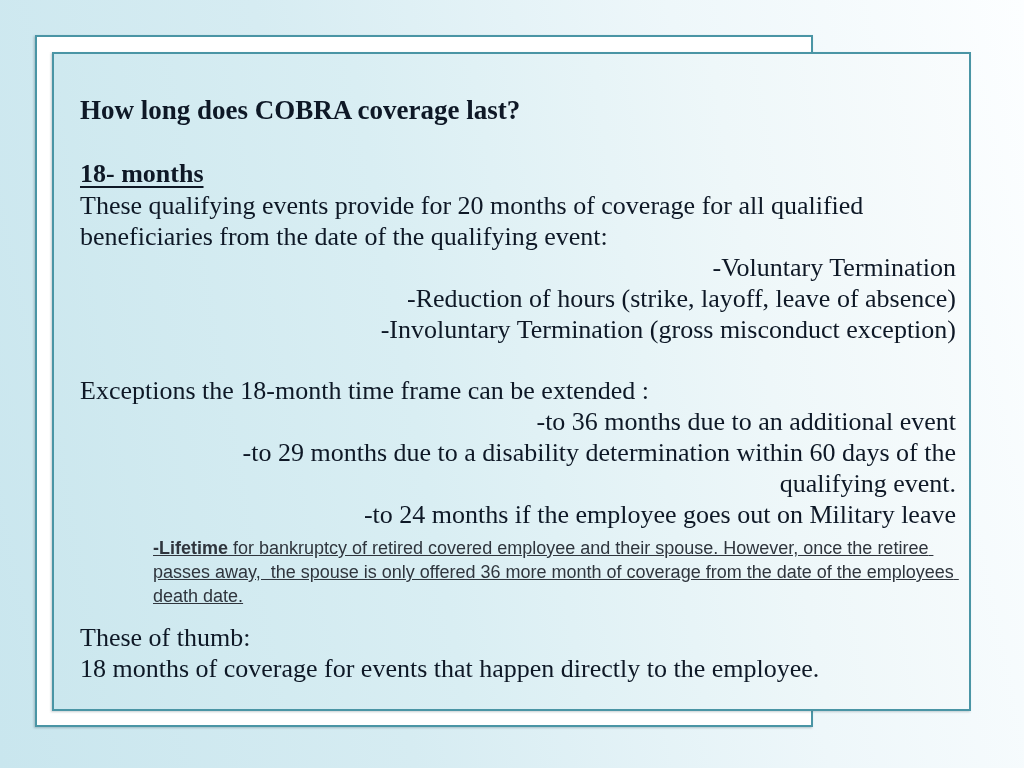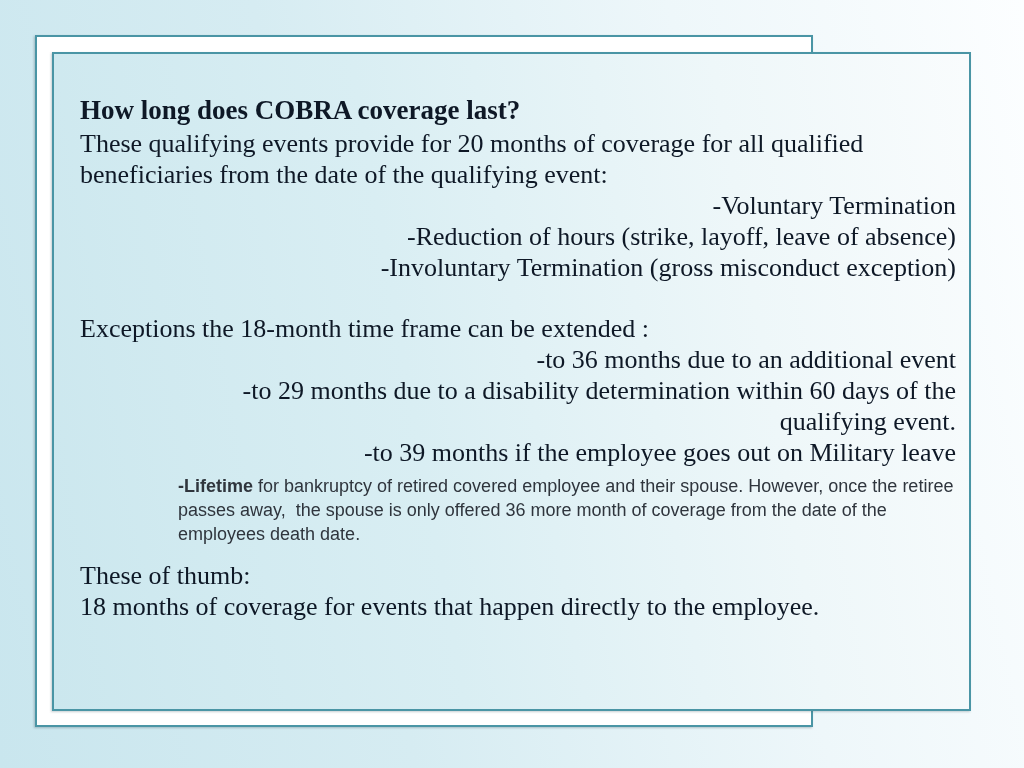--- a/index.html
+++ b/index.html
@@ -54,55 +54,57 @@
   }
   .h18 .underline {
     text-decoration: underline;
     text-decoration-thickness: 2px;
     text-underline-offset: 4px;
   }
   .list { margin-left: 100px; }
   .list .item { margin: 0; text-align: right; }
   .exceptions { margin-top: 30px; }
   .note {
-    margin: 6px 0 0 98px;
+    margin: 6px 0 0 73px;
     font-family: "Liberation Sans", sans-serif;
     font-size: 18px;
     line-height: 24px;
     color: #2f353d;
     white-space: pre-wrap;
+    text-decoration: underline;
   }
   .note .note-lead { font-weight: bold; }
   .rule { margin-top: 14px; }
 </style>
 </head>
 <body>
 
 <div class="page">
   <div class="outer-frame">
     <div class="inner-box">
       <div class="content">
 
         <p class="title">How long does COBRA coverage last?</p>
 
+        <p class="h18"><span class="underline">18- months</span></p>
 
         <p class="body">These qualifying events provide for 20 months of coverage for all qualified beneficiaries from the date of the qualifying event:</p>
 
         <div class="list">
           <p class="body item">-Voluntary Termination</p>
           <p class="body item">-Reduction of hours (strike, layoff, leave of absence)</p>
           <p class="body item">-Involuntary Termination (gross misconduct exception)</p>
         </div>
 
         <p class="body bold exceptions">Exceptions the 18-month time frame can be extended :</p>
 
         <div class="list">
           <p class="body item">-to 36 months due to an additional event</p>
           <p class="body item">-to 29 months due to a disability determination within 60 days of the qualifying event.</p>
-          <p class="body item">-to 39 months if the employee goes out on Military leave</p>
+          <p class="body item">-to 24 months if the employee goes out on Military leave</p>
         </div>
 
         <p class="note"><span class="note-lead">-Lifetime</span><span> for bankruptcy of retired covered employee and their spouse. However, once the retiree passes away,  the spouse is only offered 36 more month of coverage from the date of the employees death date.</span></p>
 
         <p class="body rule"><span class="bold">These of thumb</span><span>:</span></p>
 
         <p class="body">18 months of coverage for events that happen directly to the employee.</p>
 
       </div>
     </div>

